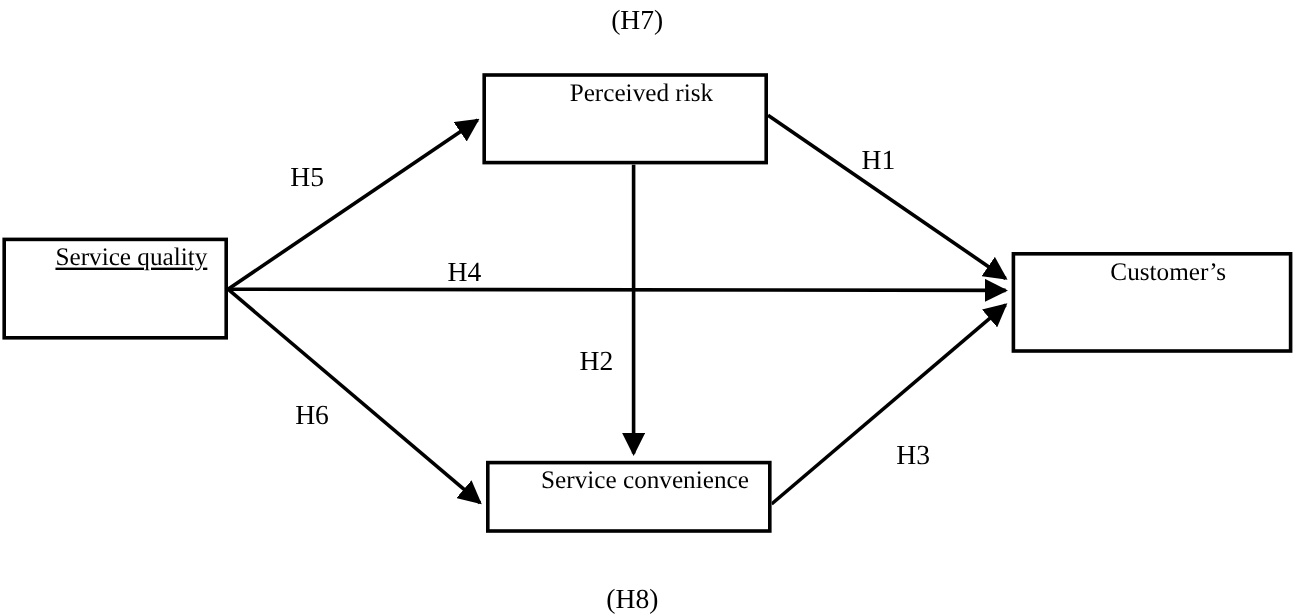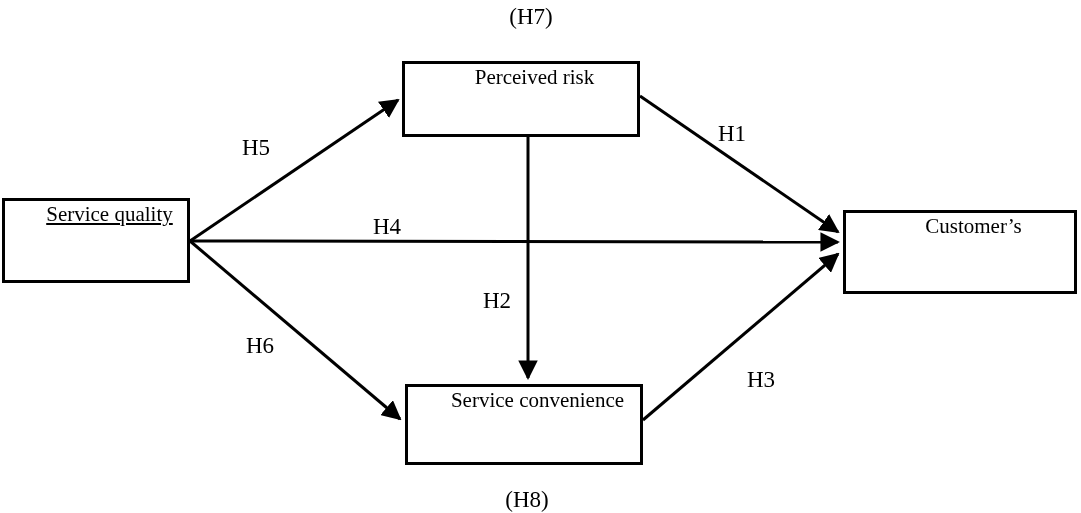--- a/index.html
+++ b/index.html
@@ -27,21 +27,21 @@
     display: flex;
     justify-content: center;
     font-size: 21px;
     line-height: 1.25;
     text-align: center;
     padding-left: 27px;
   }
   .node .multiline { text-align: left; }
   .node-service-quality     { left: 2px;   top: 198px; width: 188px; height: 85px; text-decoration: underline; }
   .node-perceived-risk      { left: 402px; top: 61px;  width: 238px; height: 76px; }
-  .node-service-convenience { left: 405px; top: 384px; width: 238px; height: 81px; }
+  .node-service-convenience { left: 405px; top: 384px; width: 238px; height: 60px; }
   .node-customer-satisfaction { left: 843px; top: 210px; width: 234px; height: 84px; }
   .edge-label, .annotation {
     position: absolute;
     transform: translate(-50%, -50%);
     font-size: 23px;
     white-space: nowrap;
     background: transparent;
   }
   .label-h1 { left: 732px; top: 134px; }
   .label-h2 { left: 497px; top: 301px; text-align: right; }

